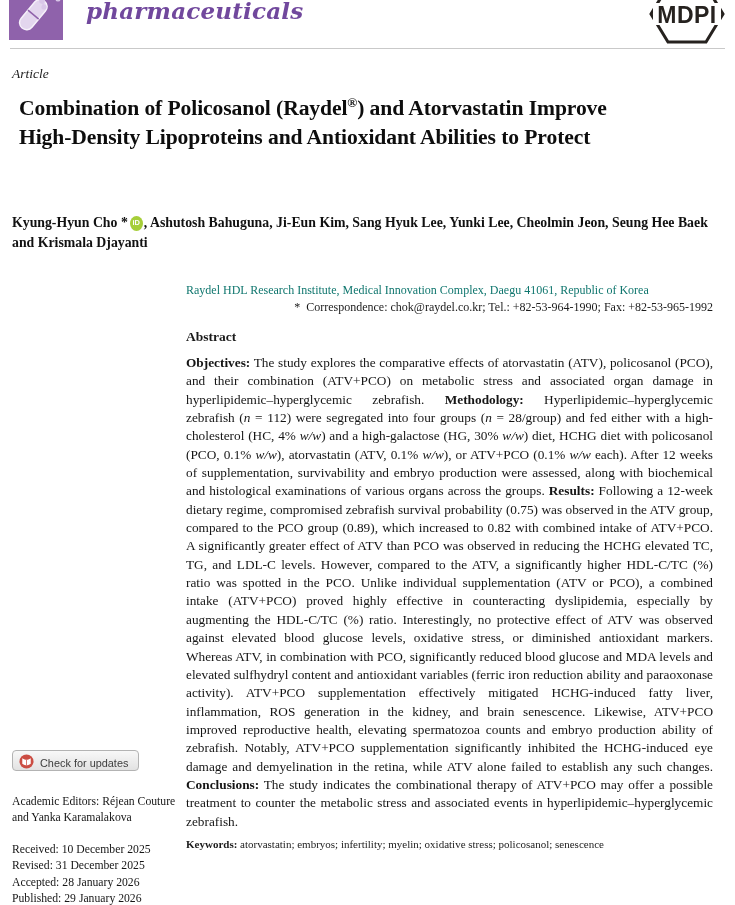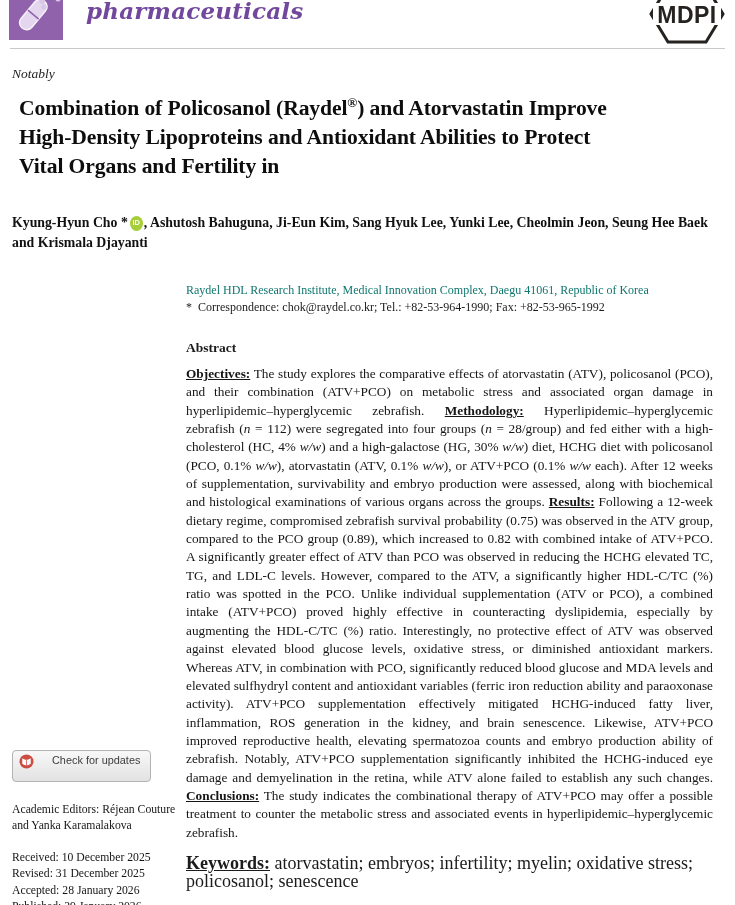--- a/index.html
+++ b/index.html
@@ -2,21 +2,21 @@
 <html><head>
 <meta charset="utf-8">
 <style>
   html,body{margin:0;padding:0;}
   body{
     width:735px;height:905px;overflow:hidden;position:relative;
     background:#ffffff;color:#1b1b1b;
     font-family:"Liberation Serif",serif;
   }
   sup{font-size:62%;line-height:0;}
-  .seg-bold{font-weight:700;text-decoration:underline;}
+  .seg-bold{font-weight:700;}
   .seg-italic{font-style:italic;}
 
   
   .logo-box{position:absolute;left:9px;top:-14px;width:54px;height:54px;}
   .journal-name{
     position:absolute;left:86px;top:-3px;
     font-family:"DejaVu Serif",serif;font-style:italic;font-weight:700;
     font-size:23px;color:#71489d;letter-spacing:.2px;
   }
   .mdpi-logo{position:absolute;left:646px;top:-17px;width:82px;height:62px;}
@@ -42,34 +42,34 @@
   .orcid-badge{
     display:inline-block;width:13px;height:15px;border-radius:50%;
     background:#a6ce39;color:#fff;text-align:center;
     font:700 7.5px/13px "Liberation Sans",sans-serif;
     vertical-align:2px;margin:0 1px 0 2px;cursor:pointer;
   }
 
   
   .main-col{position:absolute;left:186px;top:282px;width:527px;}
   .affil{font-size:12px;line-height:16.5px;color:#0f766e;}
-  .corr{font-size:12px;line-height:16.5px;white-space:pre-wrap;}
+  .corr{font-size:12px;line-height:16.5px;white-space:pre-wrap;text-align:right;}
   .email-link{color:#1b1b1b;text-decoration:none;cursor:pointer;}
-  .abstract-heading{font-size:13.5px;font-weight:700;margin-top:25px;}
+  .abstract-heading{font-size:13.5px;font-weight:700;margin-top:14px;}
   .abstract-body{
     font-size:13.3px;line-height:18.35px;text-align:justify;margin-top:9px;
     color:#151515;
   }
-  .keywords{font-size:18px;line-height:18px;margin-top:12px;}
+  .keywords{font-size:11px;line-height:18px;margin-top:4px;}
 
   
   .sidebar{position:absolute;left:12px;top:750px;width:164px;font-size:11.7px;line-height:16px;color:#161616;}
   .update-badge{
-    display:inline-flex;align-items:flex-start;gap:18px;
-    padding:3px 10px 12px 6px;border:1px solid #b3b3b3;border-radius:4px;
+    display:inline-flex;align-items:flex-end;gap:6px;
+    padding:3px 10px 1px 6px;border:1px solid #b3b3b3;border-radius:4px;
     background:linear-gradient(#f8f8f8,#e2e2e2);
     font:400 10.9px "Liberation Sans",sans-serif;color:#3d3d3d;cursor:pointer;
   }
   .editors{margin-top:20px;}
   .dates{margin-top:16px;}
   .dates div{line-height:16.4px;}
   .copyright{margin-top:6px;line-height:15.5px;}
 </style>
 </head>
 <body>
@@ -97,22 +97,22 @@
 <div class="journal-name">pharmaceuticals</div>
 <div class="mdpi-logo">
   <svg viewBox="0 0 82 62" width="82" height="62">
     <polygon points="22,3 60,3 77,31 60,59 22,59 5,31" fill="none" stroke="#26221f" stroke-width="3"></polygon>
     <rect x="7" y="20" width="68" height="22" fill="#ffffff"></rect>
     <text x="41" y="39.5" text-anchor="middle" font-size="23">MDPI</text>
   </svg>
 </div>
 <hr class="header-rule">
 
-<div class="article-type">Notably</div>
-<h1 class="page-title"><span>Combination of Policosanol (Raydel</span><sup>®</sup><span>) and Atorvastatin Improve</span><br><span>High-Density Lipoproteins and Antioxidant Abilities to Protect</span><br><span>Vital Organs and Fertility in</span><br></h1>
+<div class="article-type">Article</div>
+<h1 class="page-title"><span>Combination of Policosanol (Raydel</span><sup>®</sup><span>) and Atorvastatin Improve</span><br><span>High-Density Lipoproteins and Antioxidant Abilities to Protect</span><br><br></h1>
 <p class="authors"><span>Kyung-Hyun Cho *</span><span class="orcid-badge">iD</span><span><span>, Ashutosh Bahuguna, Ji-Eun Kim, Sang Hyuk Lee, Yunki Lee, Cheolmin Jeon, Seung Hee Baek</span><br><span>and Krismala Djayanti</span></span></p>
 
 <div class="main-col">
   <div class="affil">Raydel HDL Research Institute, Medical Innovation Complex, Daegu 41061, Republic of Korea</div>
   <div class="corr"><span>*  Correspondence: </span><span class="email-link">chok@raydel.co.kr</span><span>; Tel.: +82-53-964-1990; Fax: +82-53-965-1992</span></div>
 
   <div class="abstract-heading">Abstract</div>
   <p class="abstract-body" style="margin:9px 0 0 0;"><span class="seg-bold">Objectives:</span><span> The study explores the comparative effects of atorvastatin (ATV), policosanol (PCO), and their combination (ATV+PCO) on metabolic stress and associated organ damage in hyperlipidemic–hyperglycemic zebrafish. </span><span class="seg-bold">Methodology:</span><span> Hyperlipidemic–hyperglycemic zebrafish (</span><span class="seg-italic">n</span><span> = 112) were segregated into four groups (</span><span class="seg-italic">n</span><span> = 28/group) and fed either with a high-cholesterol (HC, 4% </span><span class="seg-italic">w/w</span><span>) and a high-galactose (HG, 30% </span><span class="seg-italic">w/w</span><span>) diet, HCHG diet with policosanol (PCO, 0.1% </span><span class="seg-italic">w/w</span><span>), atorvastatin (ATV, 0.1% </span><span class="seg-italic">w/w</span><span>), or ATV+PCO (0.1% </span><span class="seg-italic">w/w</span><span> each). After 12 weeks of supplementation, survivability and embryo production were assessed, along with biochemical and histological examinations of various organs across the groups. </span><span class="seg-bold">Results:</span><span> Following a 12-week dietary regime, compromised zebrafish survival probability (0.75) was observed in the ATV group, compared to the PCO group (0.89), which increased to 0.82 with combined intake of ATV+PCO. A significantly greater effect of ATV than PCO was observed in reducing the HCHG elevated TC, TG, and LDL-C levels. However, compared to the ATV, a significantly higher HDL-C/TC (%) ratio was spotted in the PCO. Unlike individual supplementation (ATV or PCO), a combined intake (ATV+PCO) proved highly effective in counteracting dyslipidemia, especially by augmenting the HDL-C/TC (%) ratio. Interestingly, no protective effect of ATV was observed against elevated blood glucose levels, oxidative stress, or diminished antioxidant markers. Whereas ATV, in combination with PCO, significantly reduced blood glucose and MDA levels and elevated sulfhydryl content and antioxidant variables (ferric iron reduction ability and paraoxonase activity). ATV+PCO supplementation effectively mitigated HCHG-induced fatty liver, inflammation, ROS generation in the kidney, and brain senescence. Likewise, ATV+PCO improved reproductive health, elevating spermatozoa counts and embryo production ability of zebrafish. Notably, ATV+PCO supplementation significantly inhibited the HCHG-induced eye damage and demyelination in the retina, while ATV alone failed to establish any such changes. </span><span class="seg-bold">Conclusions:</span><span> The study indicates the combinational therapy of ATV+PCO may offer a possible treatment to counter the metabolic stress and associated events in hyperlipidemic–hyperglycemic zebrafish.</span></p>
 
   <div class="keywords"><span class="seg-bold">Keywords:</span><span> atorvastatin; embryos; infertility; myelin; oxidative stress; policosanol; senescence</span></div>

